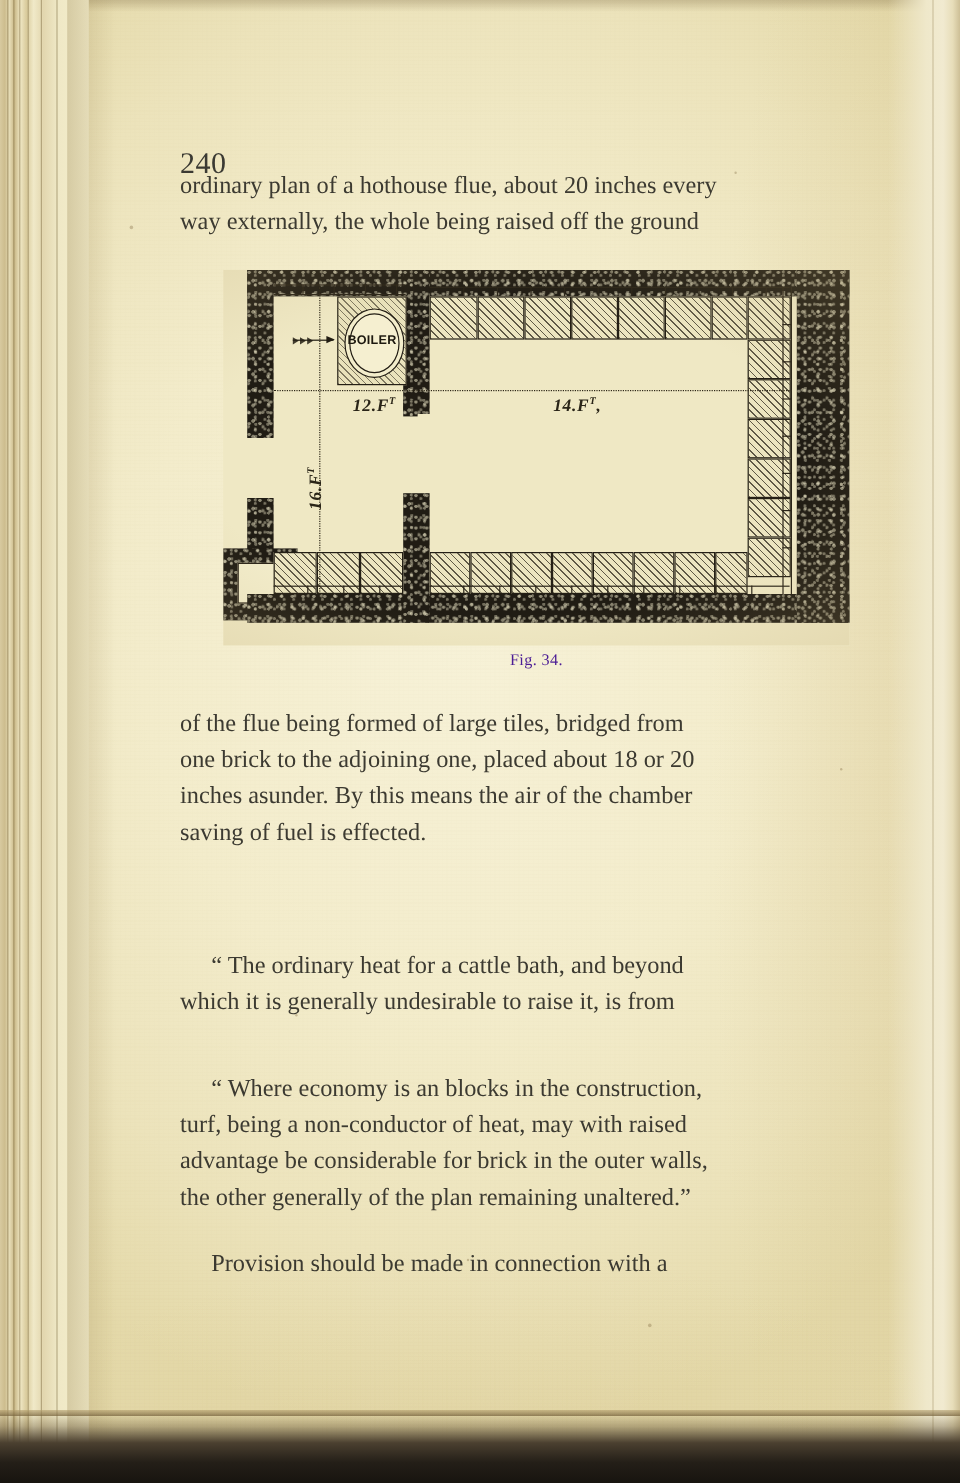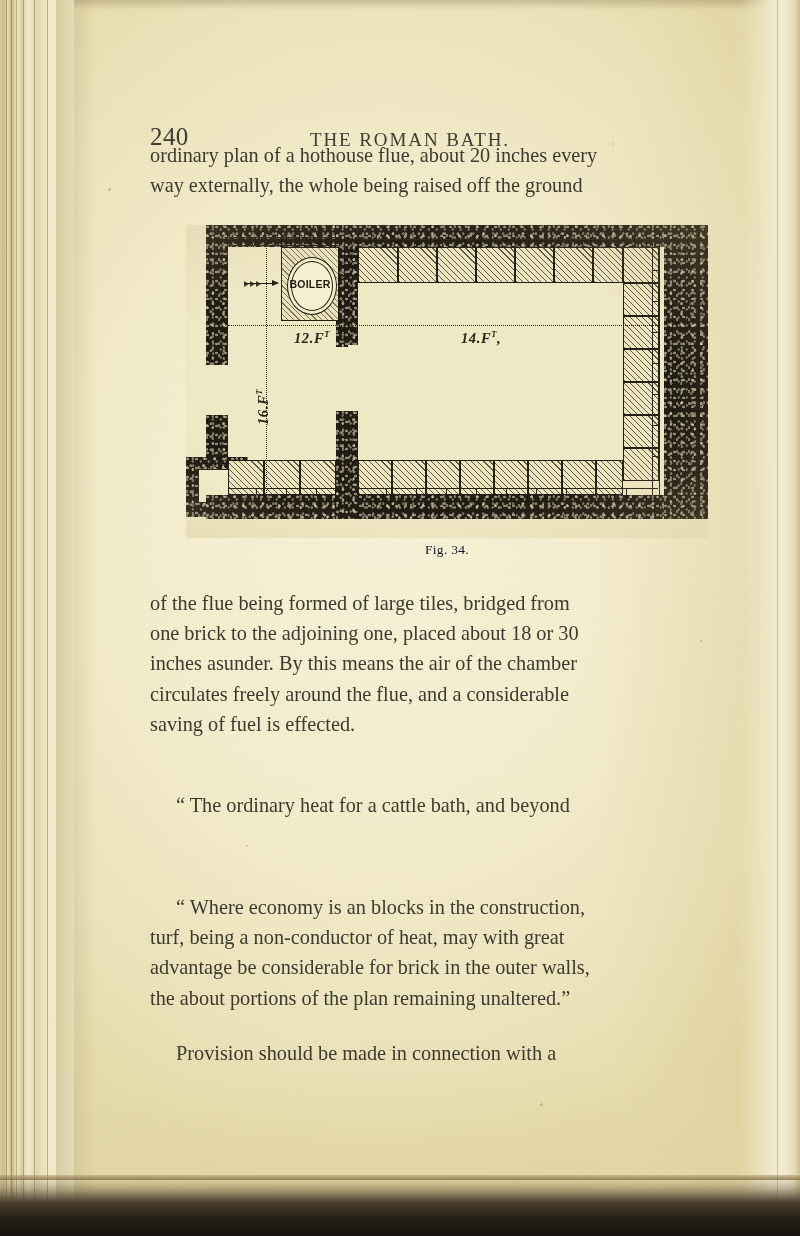--- a/index.html
+++ b/index.html
@@ -107,21 +107,21 @@
   .figwrap{
     position:absolute;left:186px;top:225px;width:522px;height:345px;
   }
   .figure{
     position:absolute;left:0;top:0;width:522px;height:313px;
     background:#efe8c4;
     overflow:hidden;
   }
   .figcaption{
     position:absolute;left:0;top:317px;width:522px;
-    text-align:center;font-size:13.5px;color:#0f172a;
+    text-align:center;font-size:13.5px;color:#4c1d95;
     letter-spacing:.3px;
   }
 
   
   .wall{
     position:absolute;
     background-color:#201c14;
     background-image:
       radial-gradient(circle at 18% 22%, rgba(238,232,200,.55) 0 1.2px, rgba(0,0,0,0) 1.6px),
       radial-gradient(circle at 62% 14%, rgba(238,232,200,.45) 0 1.1px, rgba(0,0,0,0) 1.5px),
@@ -224,45 +224,44 @@
   <div class="speck" style="left:700px;top:640px;width:2px;height:2px;"></div>
   <div class="speck" style="left:389px;top:1049px;width:2px;height:2px;"></div>
   <div class="speck" style="left:540px;top:1103px;width:3px;height:3px;"></div>
 
   <div class="top-band"></div>
 
   <div class="content">
 
     <div class="running-head">
       <div class="folio">240</div>
-      <div class="head-title">THE ROMAN BATH.</div>
     </div>
 
     <div class="para" style="top:140px;">
       <span class="ln">ordinary plan of a hothouse flue, about 20 inches every</span>
       <span class="ln">way externally, the whole being raised off the ground</span>
     </div>
 
     <div class="para" style="top:588px;">
       <span class="ln">of the flue being formed of large tiles, bridged from</span>
-      <span class="ln">one brick to the adjoining one, placed about 18 or 30</span>
+      <span class="ln">one brick to the adjoining one, placed about 18 or 20</span>
       <span class="ln">inches asunder.  By this means the air of the chamber</span>
-      <span class="ln">circulates freely around the flue, and a considerable</span>
       <span class="ln">saving of fuel is effected.</span>
     </div>
 
     <div class="para" style="top:790px;">
       <span class="ln"><span class="indent"></span><span>“ The ordinary heat for a cattle bath, and beyond</span></span>
+      <span class="ln">which it is generally undesirable to raise it, is from</span>
     </div>
 
     <div class="para" style="top:892px;">
       <span class="ln"><span class="indent"></span><span>“ Where economy is an blocks in the construction,</span></span>
-      <span class="ln">turf, being a non-conductor of heat, may with great</span>
+      <span class="ln">turf, being a non-conductor of heat, may with raised</span>
       <span class="ln">advantage be considerable for brick in the outer walls,</span>
-      <span class="ln">the about portions of the plan remaining unaltered.”</span>
+      <span class="ln">the other generally of the plan remaining unaltered.”</span>
     </div>
 
     <div class="para" style="top:1038px;">
       <span class="ln"><span class="indent"></span><span>Provision should be made in connection with a</span></span>
     </div>
 
   </div>
 
   <div class="figwrap">
     <div class="figure">

